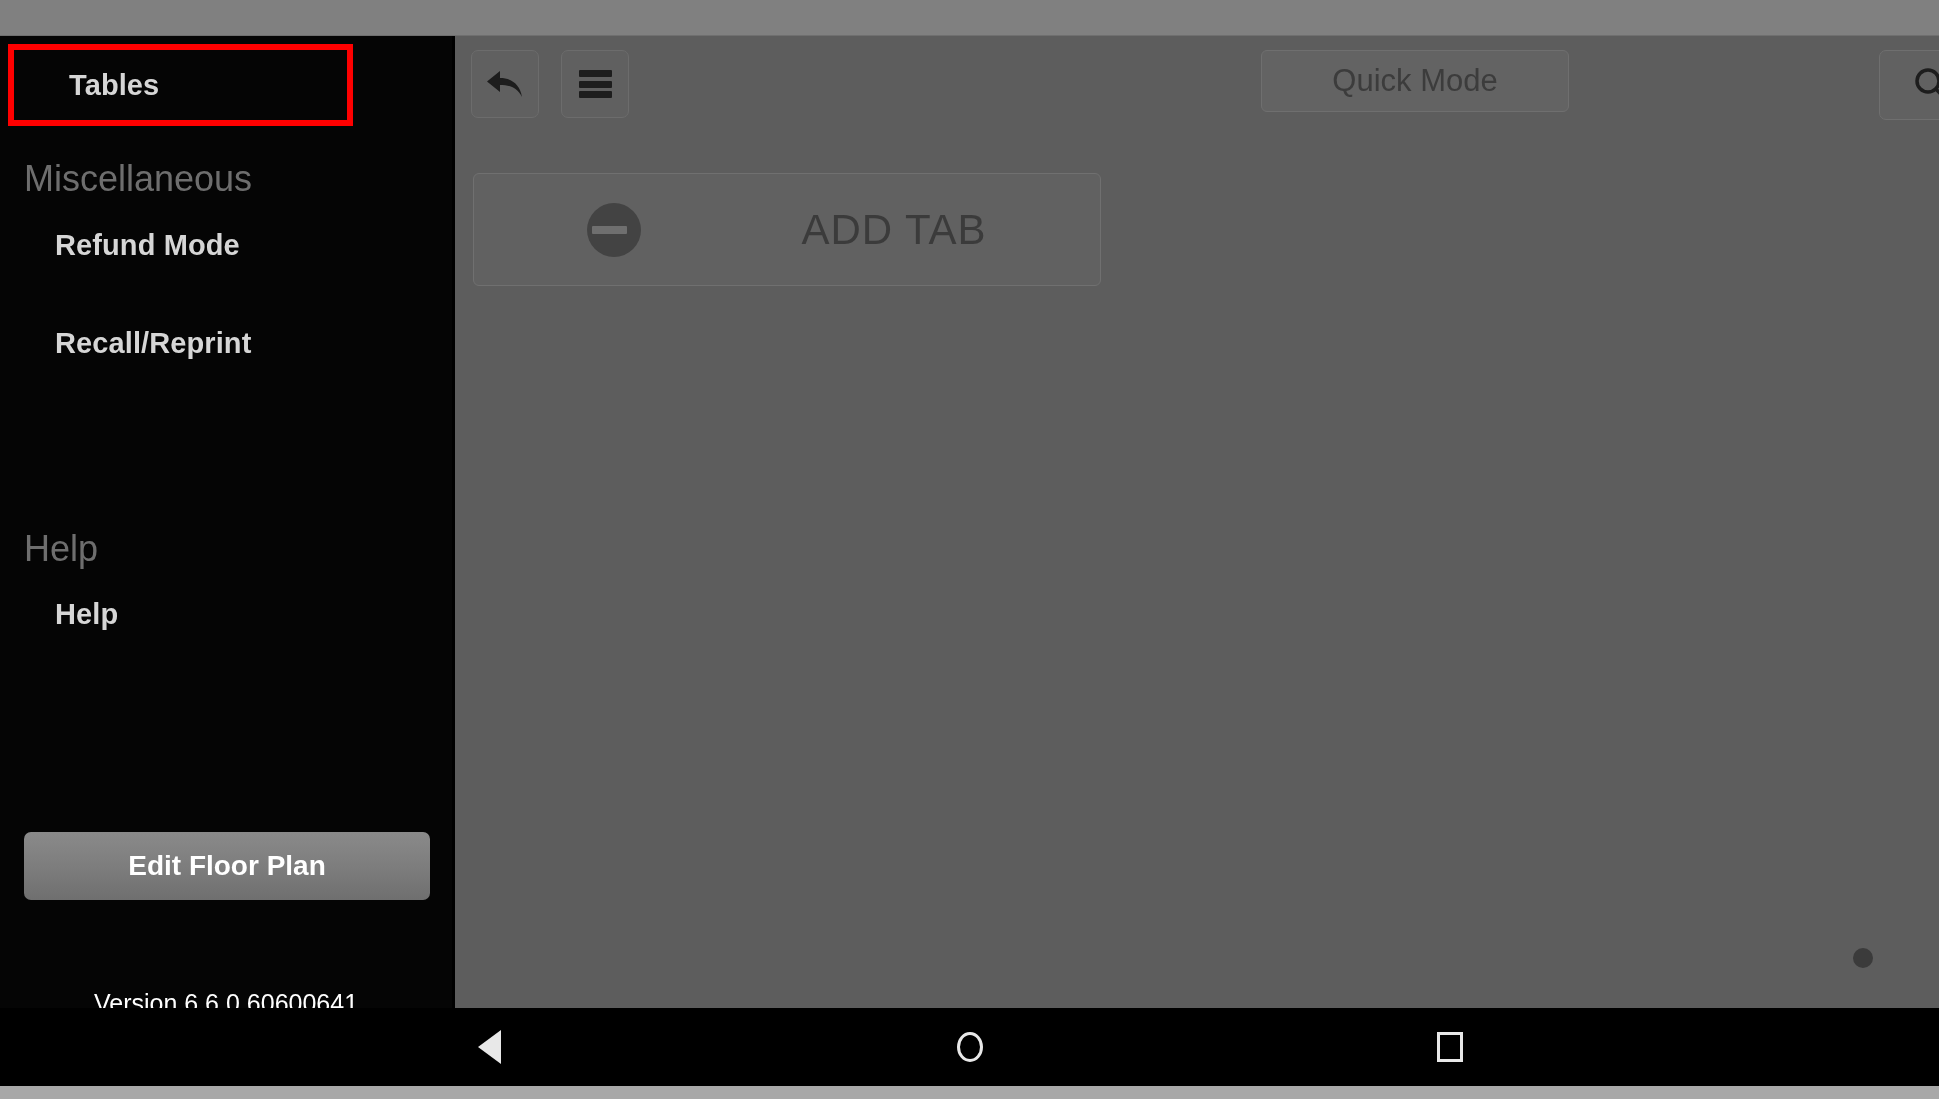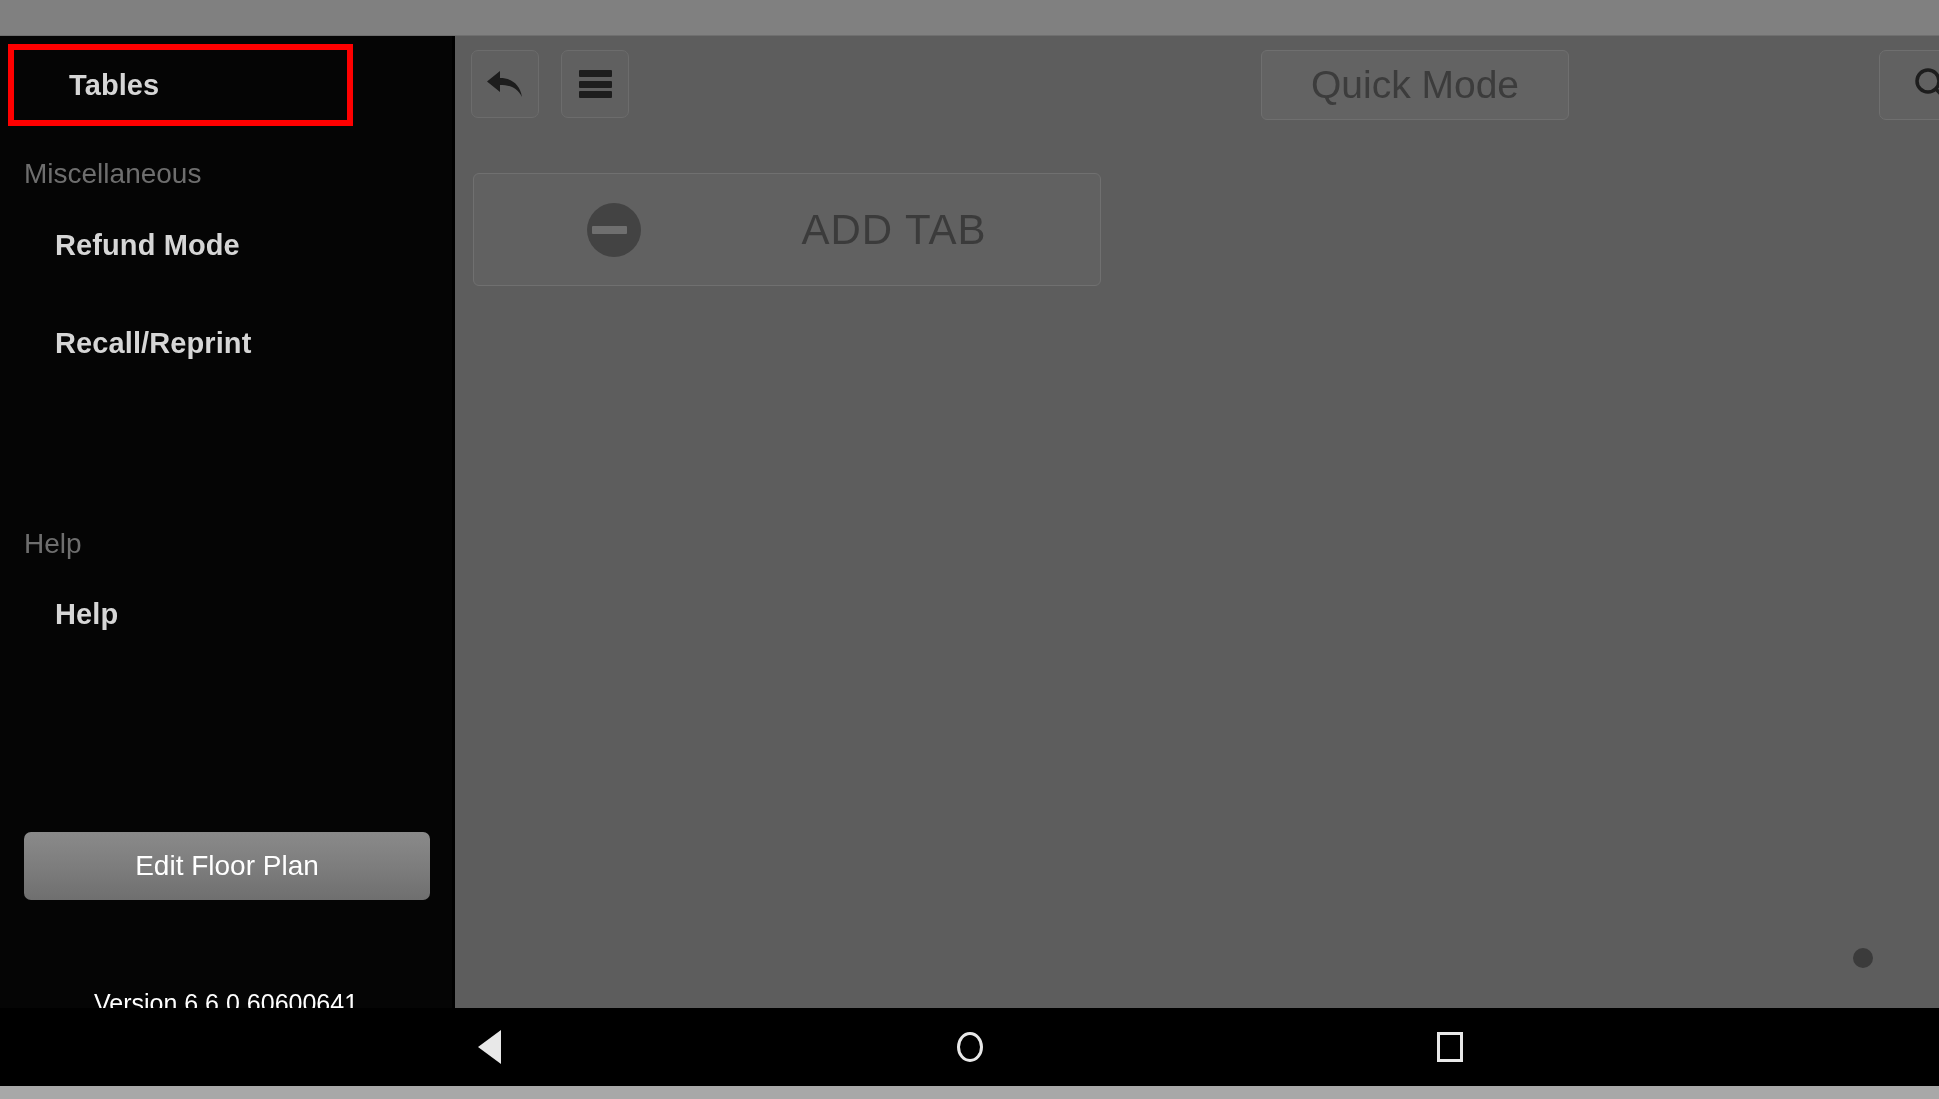--- a/index.html
+++ b/index.html
@@ -84,35 +84,35 @@
   .nav-item.highlighted {
     border: 6px solid #ff0000;
     left: 8px;
     width: 345px;
   }
 
   .section-label {
     position: absolute;
     left: 24px;
     color: #6e6e6e;
-    font-size: 28px;
+    font-size: 36px;
     font-weight: normal;
   }
 
   
   .floor-plan-btn {
     position: absolute;
     left: 24px;
     top: 796px;
     width: 406px;
     height: 68px;
     background: linear-gradient(to bottom, #8a8a8a 0%, #7c7c7c 55%, #6f6f6f 100%);
     border-radius: 7px;
     color: #ffffff;
-    font-weight: normal;
+    font-weight: bold;
     font-size: 28px;
     display: flex;
     align-items: center;
     justify-content: center;
     box-sizing: border-box;
   }
 
   .version-block {
     position: absolute;
     left: 0;
@@ -166,26 +166,26 @@
     background: #1d1d1d;
     border-radius: 1px;
     margin: 3.5px 0;
   }
 
   .quick-mode-btn {
     position: absolute;
     left: 806px;
     top: 14px;
     width: 308px;
-    height: 70px;
+    height: 62px;
     border: 1px solid #6f6f6f;
     border-radius: 6px;
     background: #636363;
     color: #3c3c3c;
-    font-size: 39px;
+    font-size: 31px;
     display: flex;
     align-items: center;
     justify-content: center;
     box-sizing: border-box;
   }
 
   .search-btn {
     position: absolute;
     left: 1424px;
     top: 14px;

